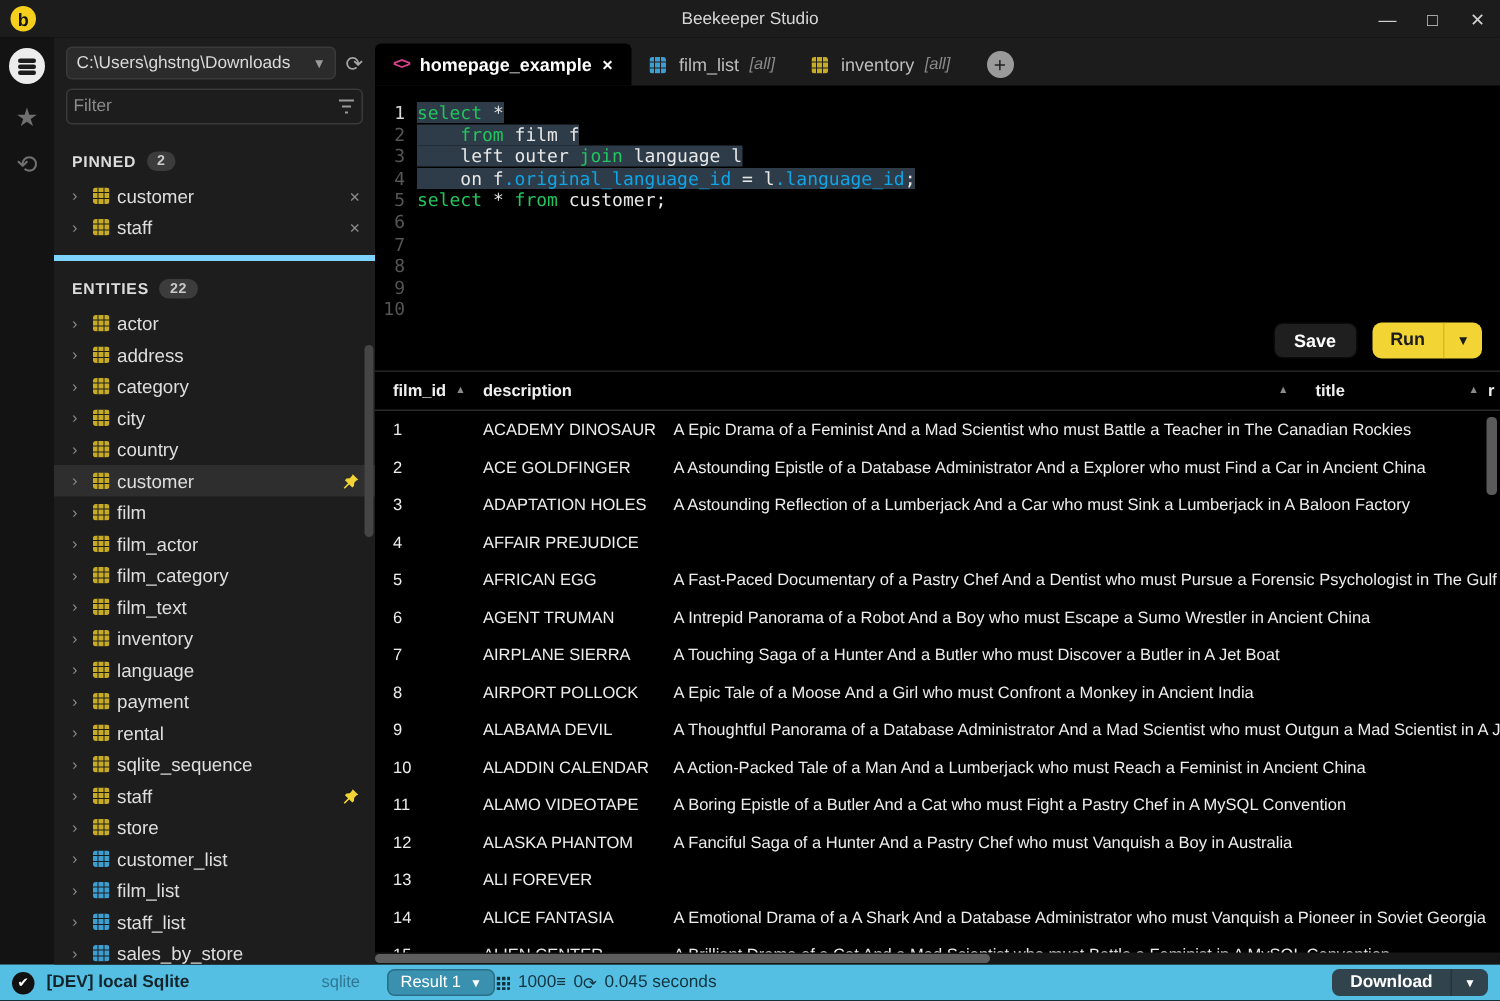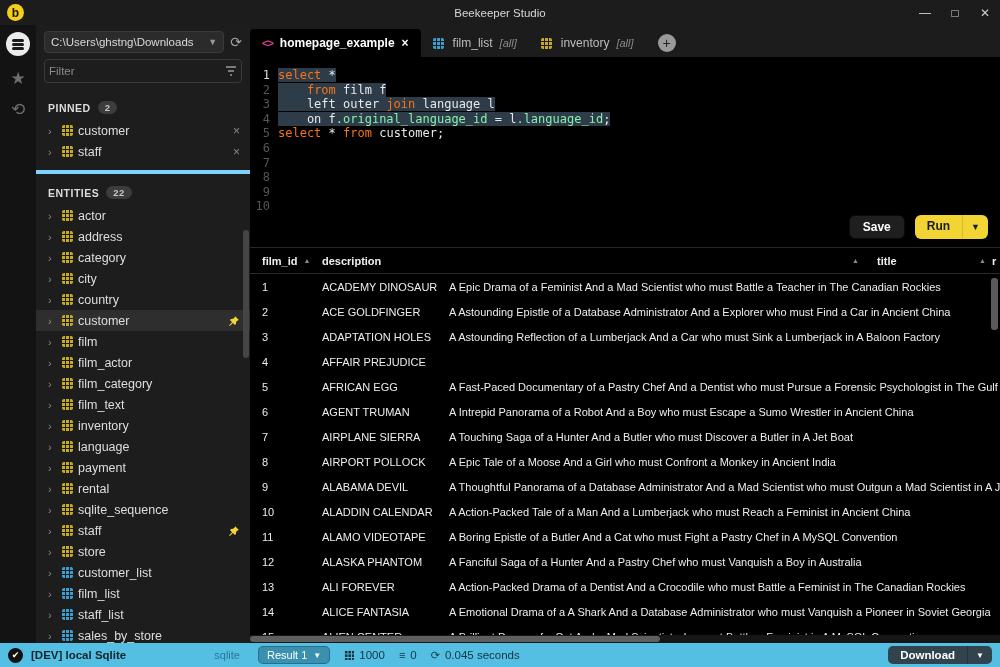--- a/index.html
+++ b/index.html
@@ -63,22 +63,22 @@
   .tab .tx { color:#bdbdbd; font-size:12px; margin-left:2px; }
   .tab-plus { width:18px; height:18px; border-radius:50%; background:#9a9a9a; color:#222; display:flex; align-items:center; justify-content:center;
     font-size:14px; margin:0 0 5px 12px; }
 
   .editor { height:190px; flex:0 0 190px; position:relative; display:flex; font-family:"DejaVu Sans Mono", monospace; font-size:12px; line-height:14.6px; padding-top:11px; }
   .gutter { width:28px; text-align:right; padding-right:8px; color:#555; flex:0 0 28px; }
   .gutter .ln.cur { color:#d8d8d8; }
   .code { white-space:pre; }
   .code .row { height:14.6px; }
   .code .seltx { background:#2d3c48; }
-  .tk-kw { color:#f97316;margin-top:17px; }
-  .tk-id { color:#86efac; }
+  .tk-kw { color:#22c55e;margin-top:17px; }
+  .tk-id { color:#0ea5e9; }
   .tk-pl { color:#e8e8e8; }
   .btns { position:absolute; right:12px; bottom:8px; display:flex; gap:10px; font-family:"Liberation Sans", sans-serif; }
   .save-btn { background:#1f1f1f; border:1px solid #0a0a0a; color:#fff; font-weight:bold; font-size:12px; border-radius:6px; padding:4px 13px; }
   .run-btn { display:flex; border-radius:6px; overflow:hidden; background:#f2d435; color:#1c1c1c; font-weight:bold; font-size:12px; }
   .run-main { padding:4px 12px; }
   .run-caret { padding:4px 8px; border-left:1px solid #d8bb21; font-size:9px; display:flex; align-items:center; }
 
   
   .grid { flex:1; position:relative; min-height:0; overflow:hidden; border-top:1px solid #262626; }
   .thead { display:flex; height:26px; align-items:center; border-bottom:1px solid #2a2a2a; font-size:11px; font-weight:bold; color:#f0f0f0; }
@@ -96,21 +96,21 @@
   .v-scroll { position:absolute; top:30px; right:2px; width:7px; height:52px; background:#5a5a5a; border-radius:3px; }
   .h-scroll { position:absolute; bottom:0; left:0; right:0; height:8px; background:#161616; }
   .h-thumb { position:absolute; left:0; top:1px; width:410px; height:6px; background:#5e5e5e; border-radius:3px; }
 
   
   .statusbar { height:24px; flex:0 0 24px; background:#54bfe3; display:flex; align-items:center; color:#10262e; font-size:11.5px; }
   .sb-left { width:250px; flex:0 0 250px; display:flex; align-items:center; padding:0 10px 0 8px; gap:8px; }
   .chk { width:15px; height:15px; border-radius:50%; background:#111; color:#fff; font-size:9px; display:flex; align-items:center; justify-content:center; }
   .sb-conn { font-weight:bold; color:#13242b; }
   .sb-driver { margin-left:auto; color:#2e7795; font-size:11px; }
-  .sb-main { flex:1; display:flex; align-items:center; gap:14px; padding:0 8px; }
+  .sb-main { flex:1; display:flex; align-items:center; padding:0 8px; }
   .result-btn { background:rgba(12,60,78,.35); border:1px solid rgba(10,45,60,.35); color:#fff; border-radius:5px; font-size:11px;
     padding:2px 8px; display:flex; align-items:center; gap:6px; }
   .result-btn .c { font-size:8px; }
   .sb-stat { display:flex; align-items:center; gap:5px; color:#123441; }
   .sb-ic { font-size:11px; }
   .mini-grid { width:10px; height:10px; border-radius:1px; background-color:#123441;
     background-image:linear-gradient(#54bfe3 1px, transparent 1px), linear-gradient(90deg,#54bfe3 1px, transparent 1px);
     background-size:3.5px 3.5px; }
   .dl-btn { margin-left:auto; display:flex; background:#31434c; color:#fff; border-radius:5px; overflow:hidden; font-size:11.5px; font-weight:bold; }
   .dl-main { padding:3px 12px; }
@@ -422,21 +422,20 @@
               <div class="td td3">A Boring Epistle of a Butler And a Cat who must Fight a Pastry Chef in A MySQL Convention</div>
             </div>
             <div class="trow">
               <div class="td td1">12</div>
               <div class="td td2">ALASKA PHANTOM</div>
               <div class="td td3">A Fanciful Saga of a Hunter And a Pastry Chef who must Vanquish a Boy in Australia</div>
             </div>
             <div class="trow">
               <div class="td td1">13</div>
               <div class="td td2">ALI FOREVER</div>
-              <div class="td td3">A Action-Packed Drama of a Dentist And a Crocodile who must Battle a Feminist in The Canadian Rockies</div>
             </div>
             <div class="trow">
               <div class="td td1">14</div>
               <div class="td td2">ALICE FANTASIA</div>
               <div class="td td3">A Emotional Drama of a A Shark And a Database Administrator who must Vanquish a Pioneer in Soviet Georgia</div>
             </div>
             <div class="trow">
               <div class="td td1">15</div>
               <div class="td td2">ALIEN CENTER</div>
               <div class="td td3">A Brilliant Drama of a Cat And a Mad Scientist who must Battle a Feminist in A MySQL Convention</div>

